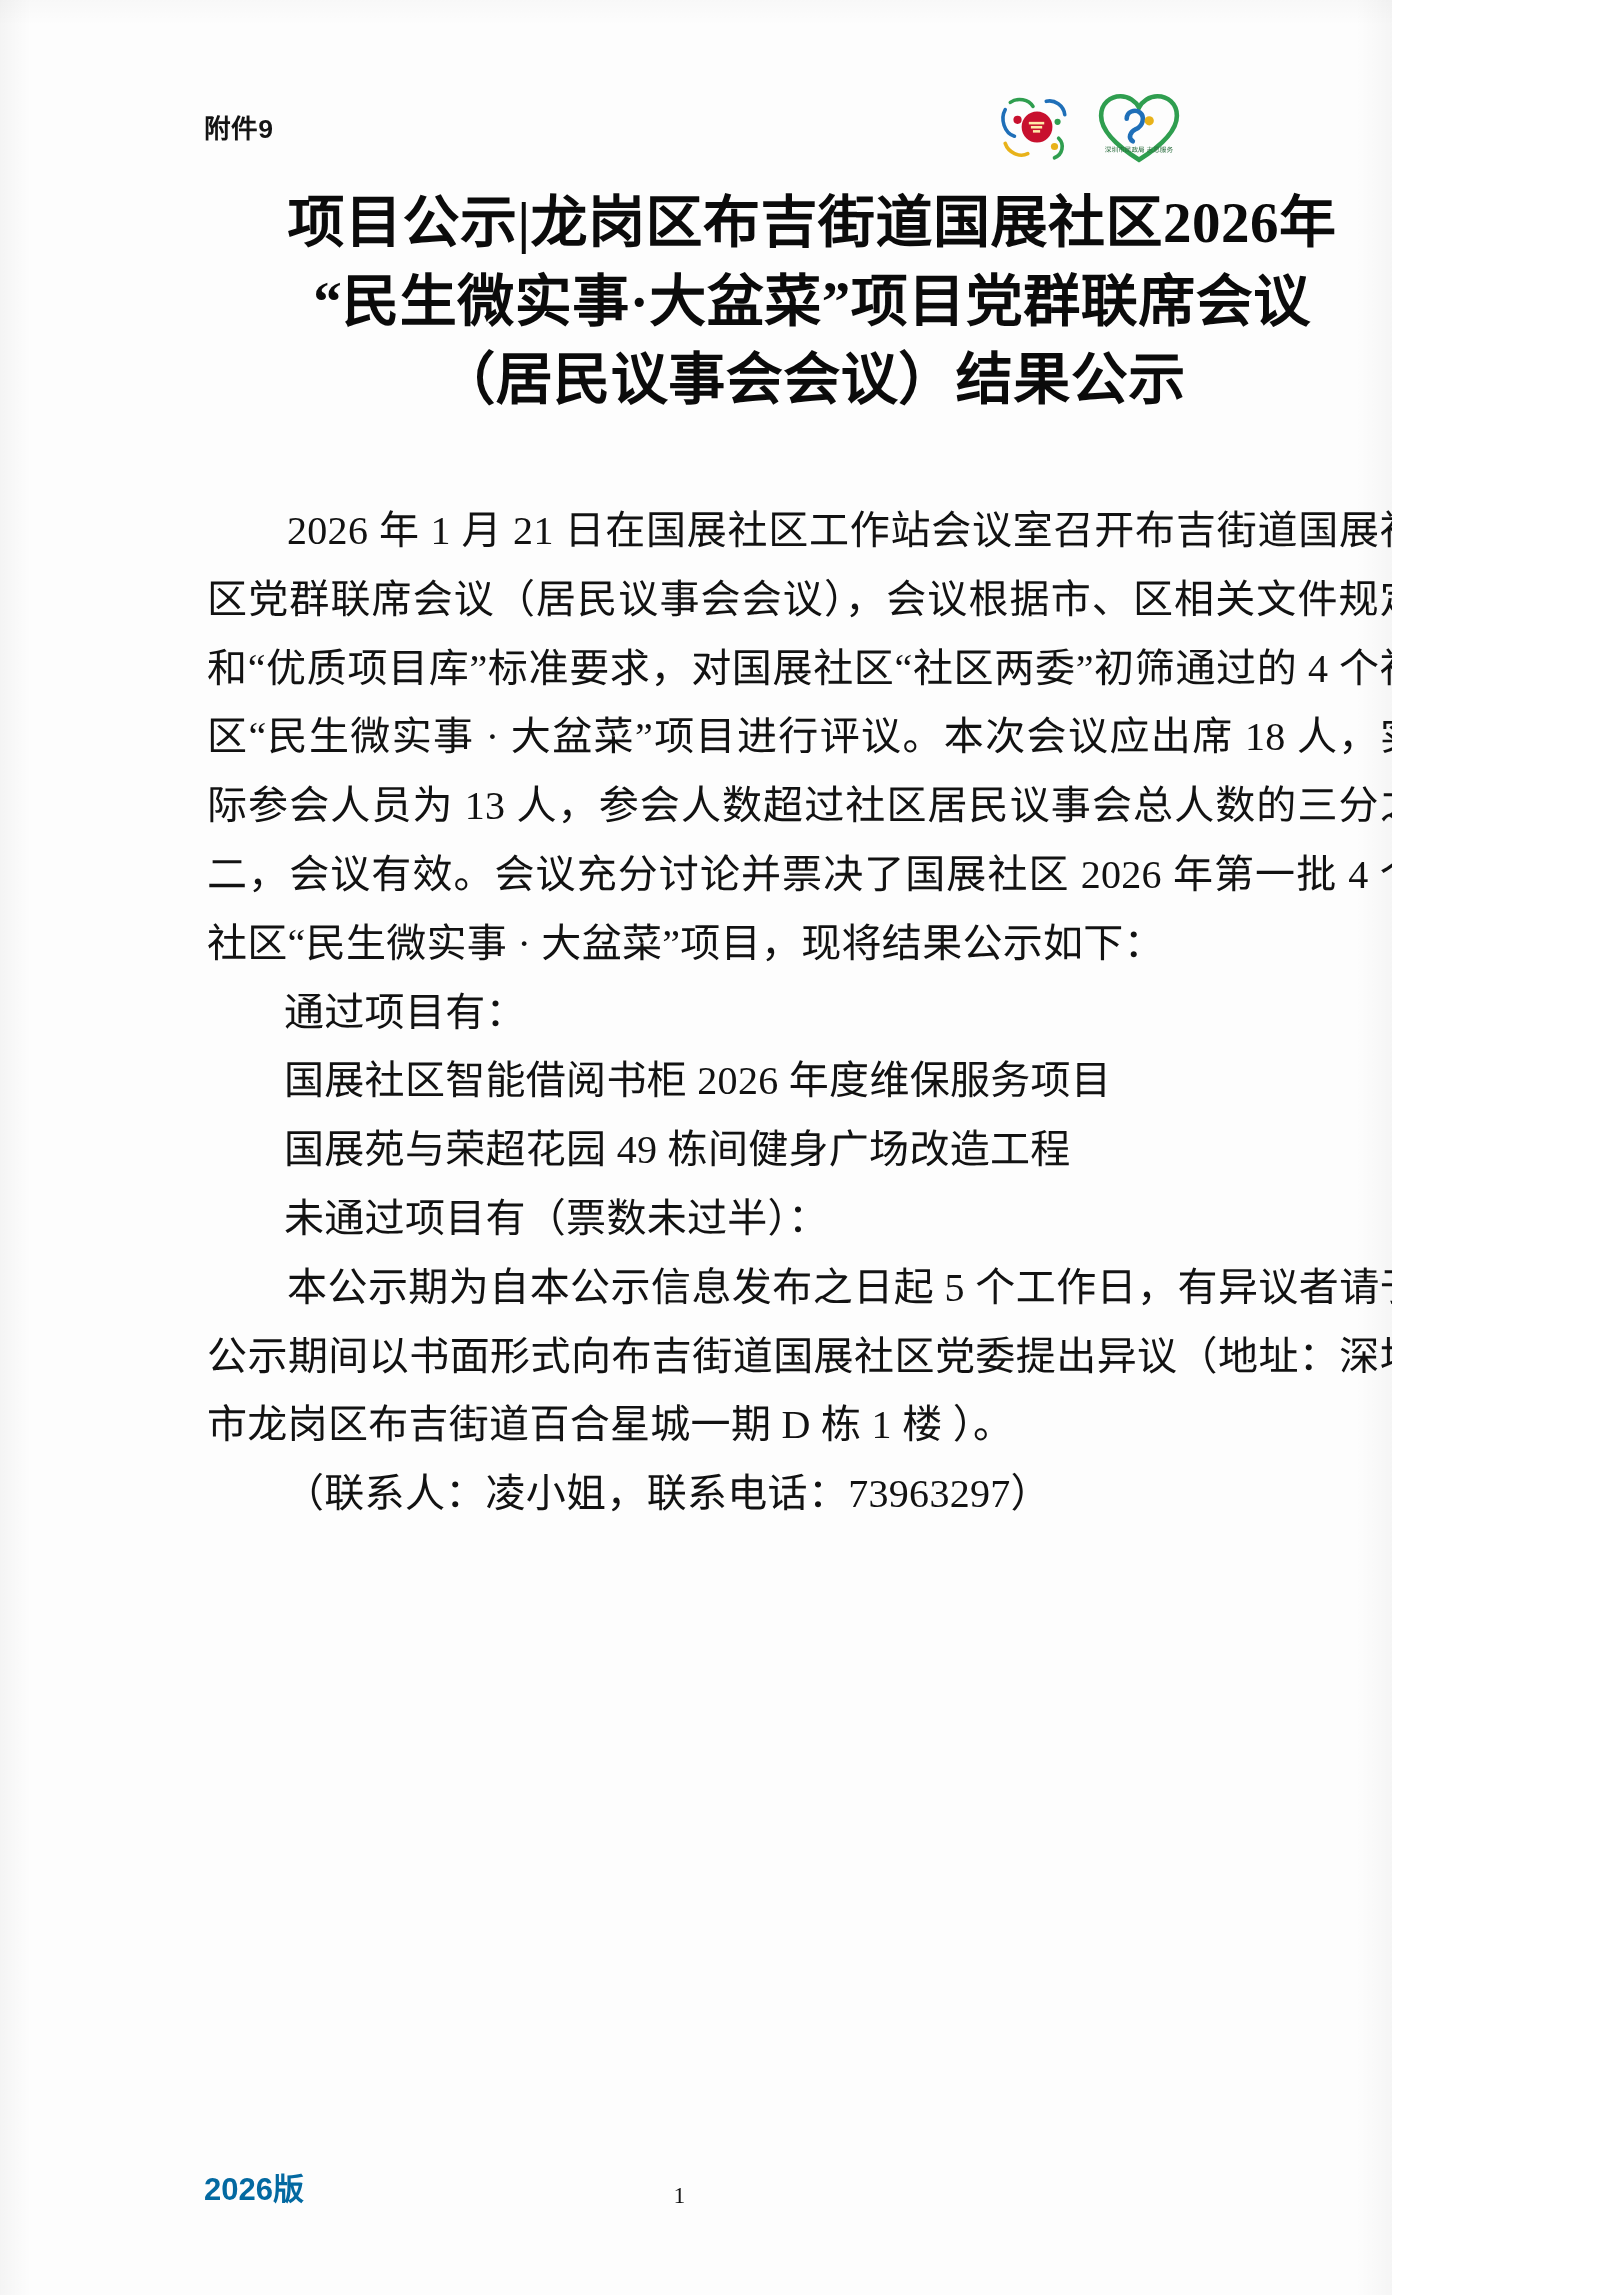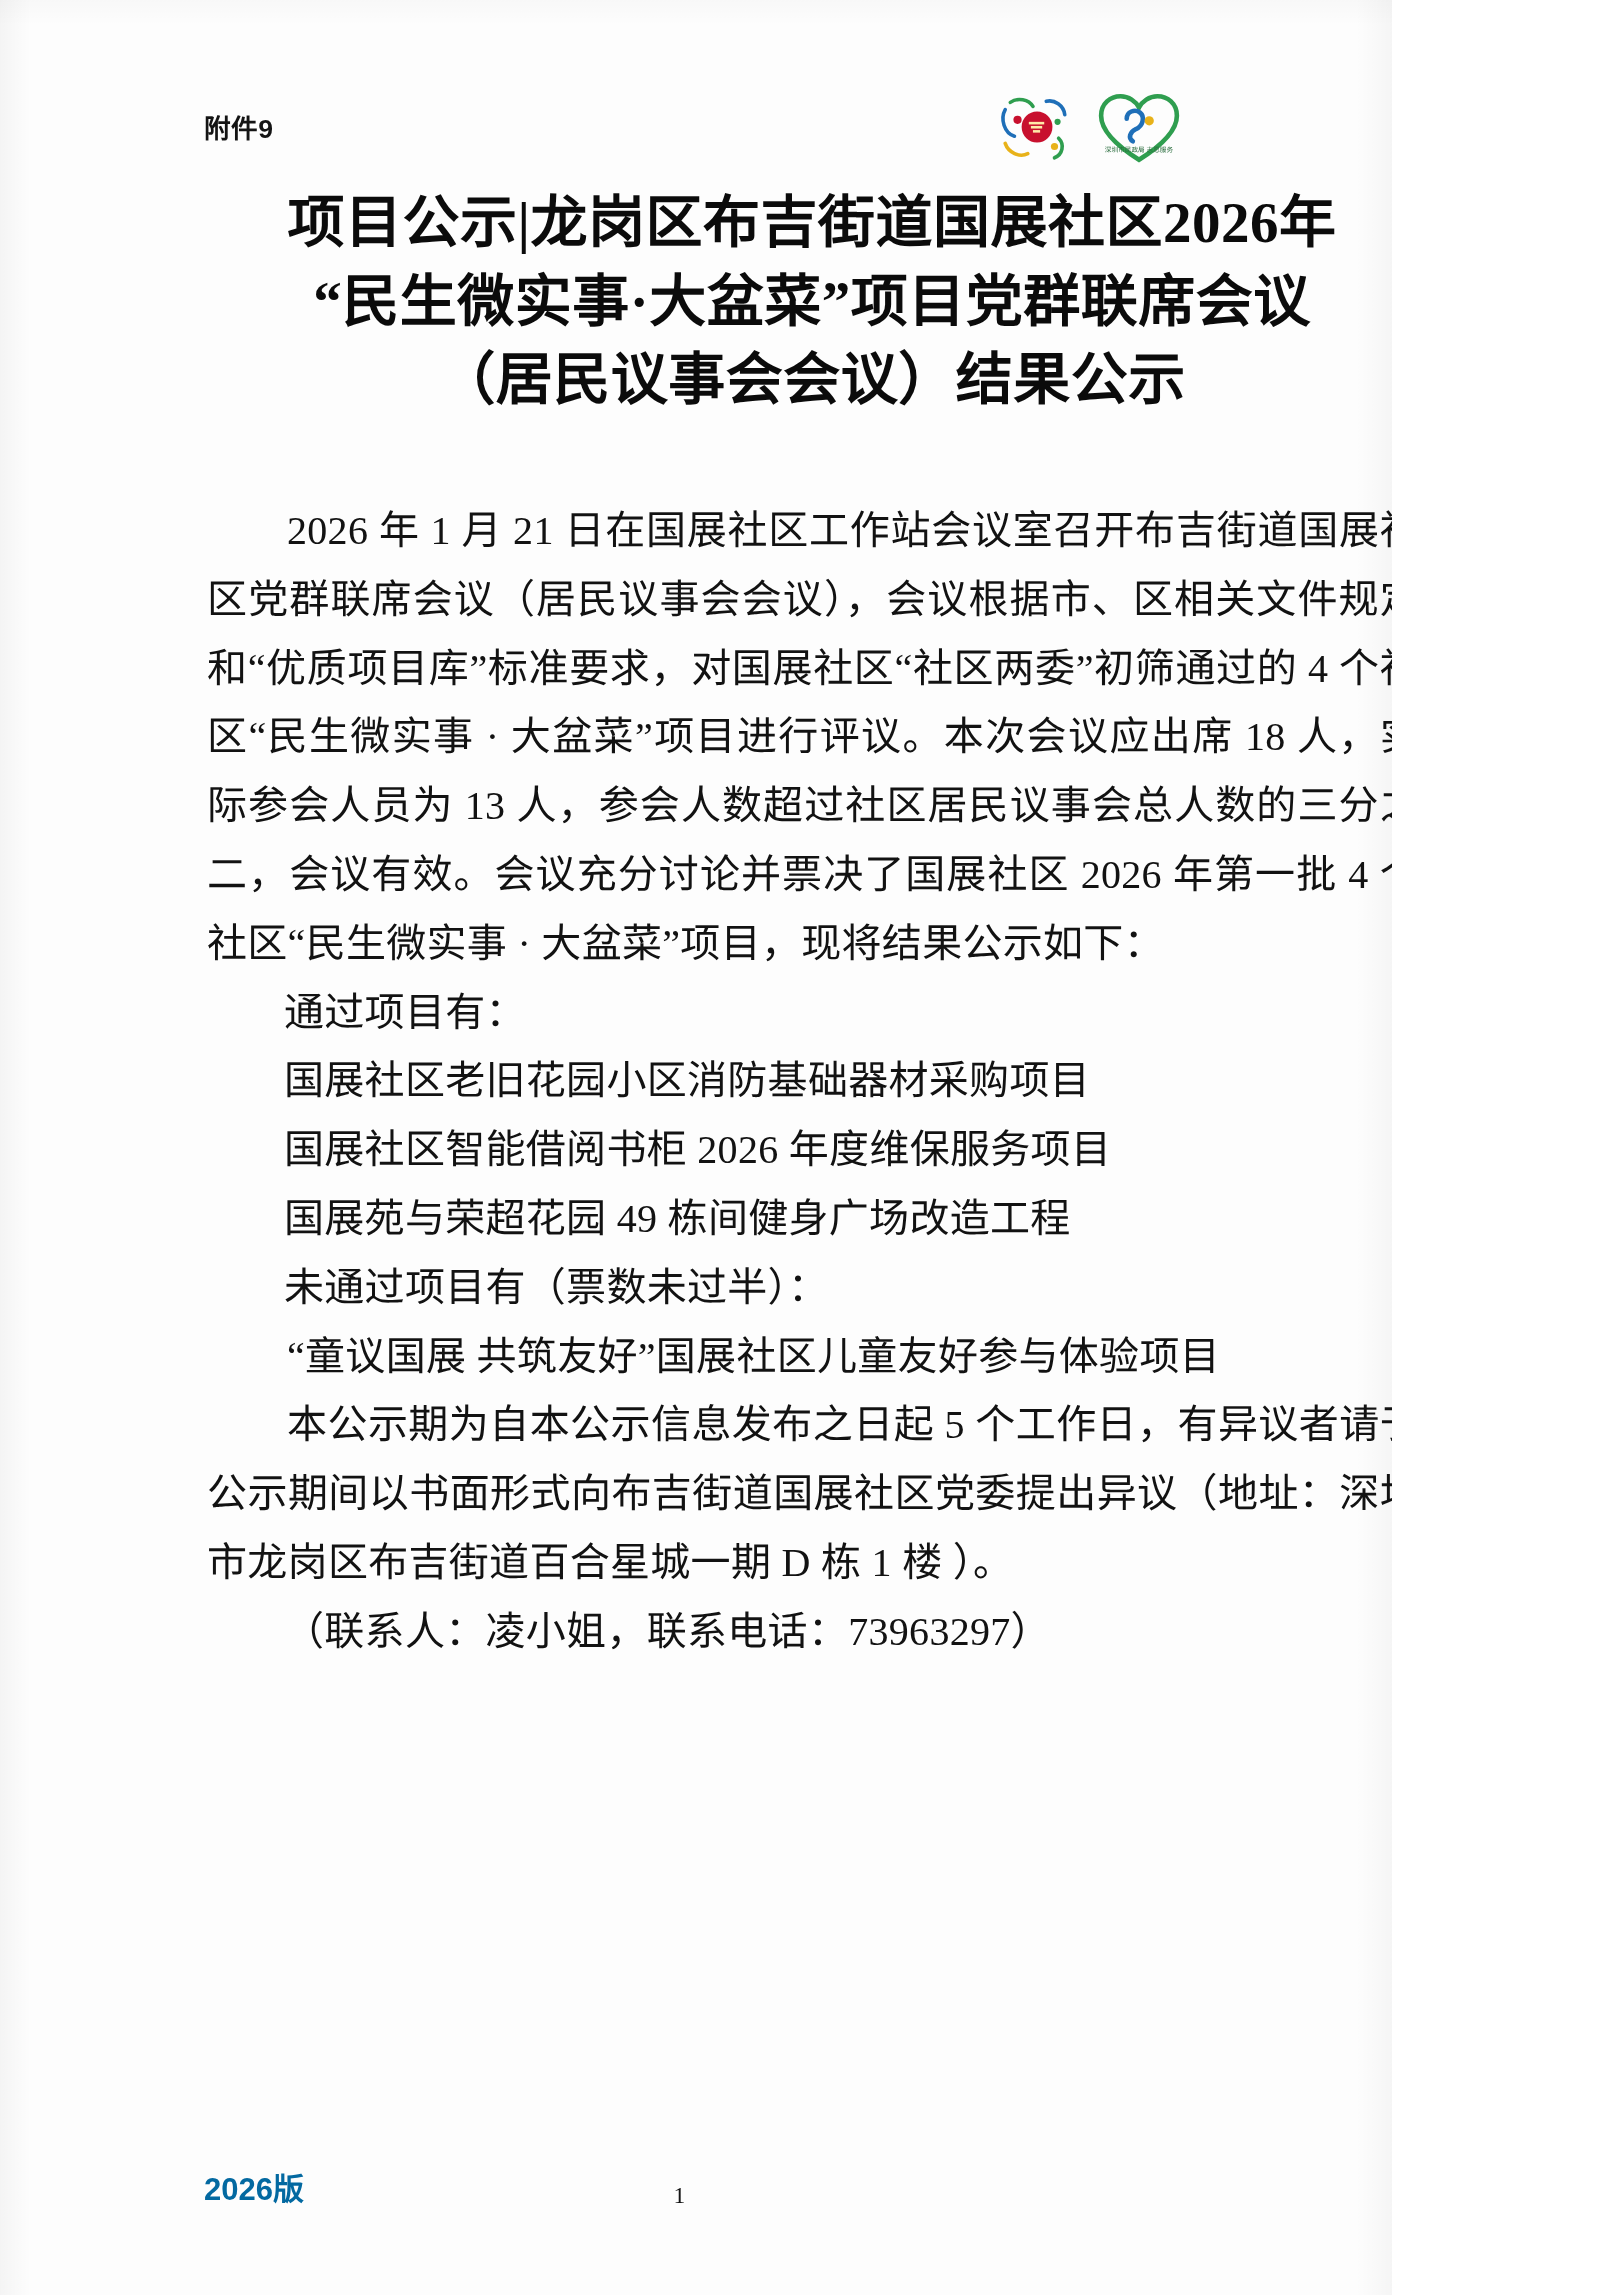--- a/index.html
+++ b/index.html
@@ -170,26 +170,24 @@
     <h1 class="doc-title">
       <span class="tline">项目公示|龙岗区布吉街道国展社区2026年</span>
       <span class="tline">“民生微实事·大盆菜”项目党群联席会议</span>
       <span class="tline">（居民议事会会议）结果公示</span>
     </h1>
 
     <div class="body-text">
       <p class="para">2026 年 1 月 21 日在国展社区工作站会议室召开布吉街道国展社区党群联席会议（居民议事会会议），会议根据市、区相关文件规定和“优质项目库”标准要求，对国展社区“社区两委”初筛通过的 4 个社区“民生微实事 · 大盆菜”项目进行评议。本次会议应出席 18 人，实际参会人员为 13 人，参会人数超过社区居民议事会总人数的三分之二，会议有效。会议充分讨论并票决了国展社区 2026 年第一批 4 个社区“民生微实事 · 大盆菜”项目，现将结果公示如下：</p>
 
       <p class="line-item">通过项目有：</p>
-      <p class="line-item">国展社区老旧花园小区消防基础器材采购项目</p>
       <p class="line-item">国展社区智能借阅书柜 2026 年度维保服务项目</p>
       <p class="line-item">国展苑与荣超花园 49 栋间健身广场改造工程</p>
 
       <p class="line-item">未通过项目有（票数未过半）：</p>
-      <p class="para">“童议国展 共筑友好”国展社区儿童友好参与体验项目</p>
 
       <p class="para">本公示期为自本公示信息发布之日起 5 个工作日，有异议者请于公示期间以书面形式向布吉街道国展社区党委提出异议（地址：深圳市龙岗区布吉街道百合星城一期 D 栋 1 楼 ）。</p>
       <p class="line-item">（联系人：凌小姐，联系电话：73963297）</p>
     </div>
   </div>
 
   <div class="footer">
     <div class="footer-left">2026版</div>
     <div class="footer-center">1</div>
   </div>

